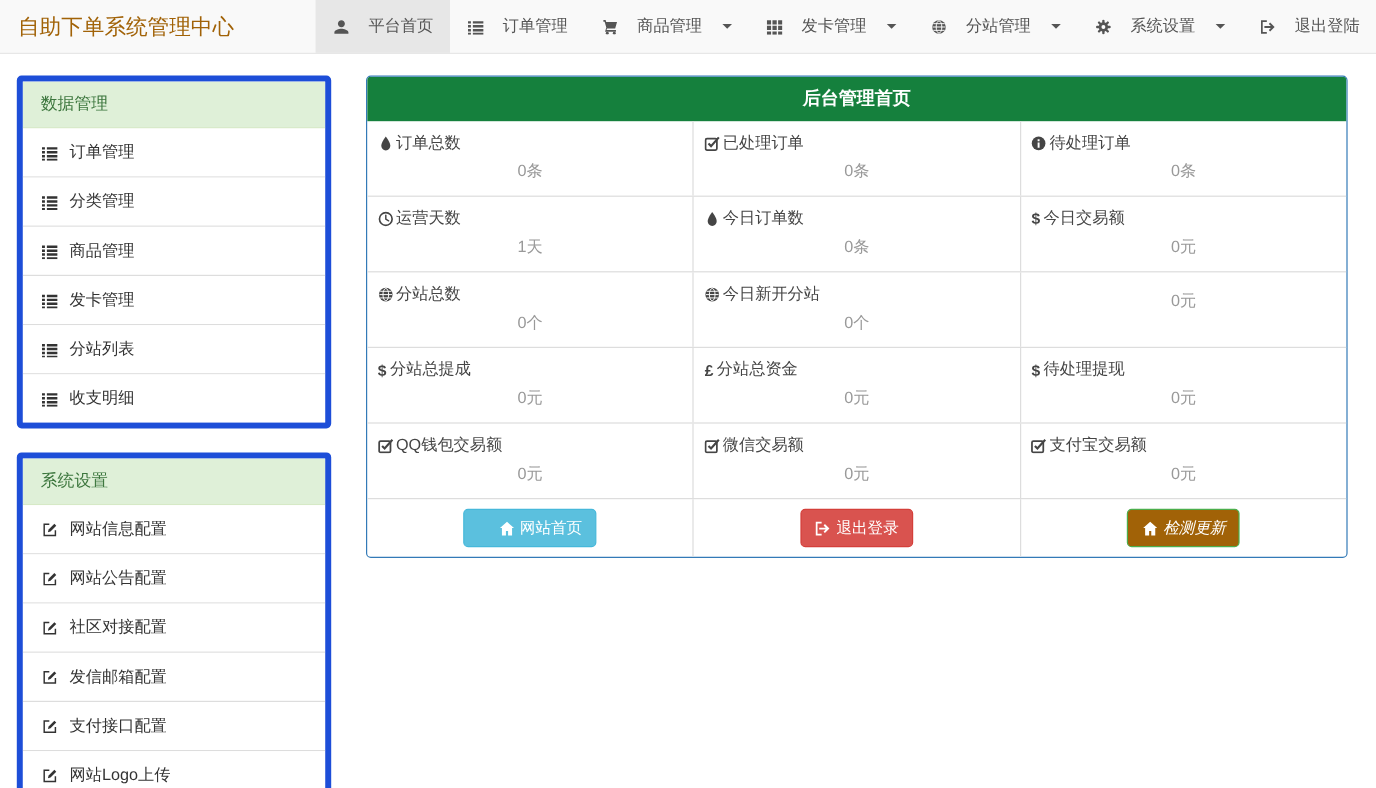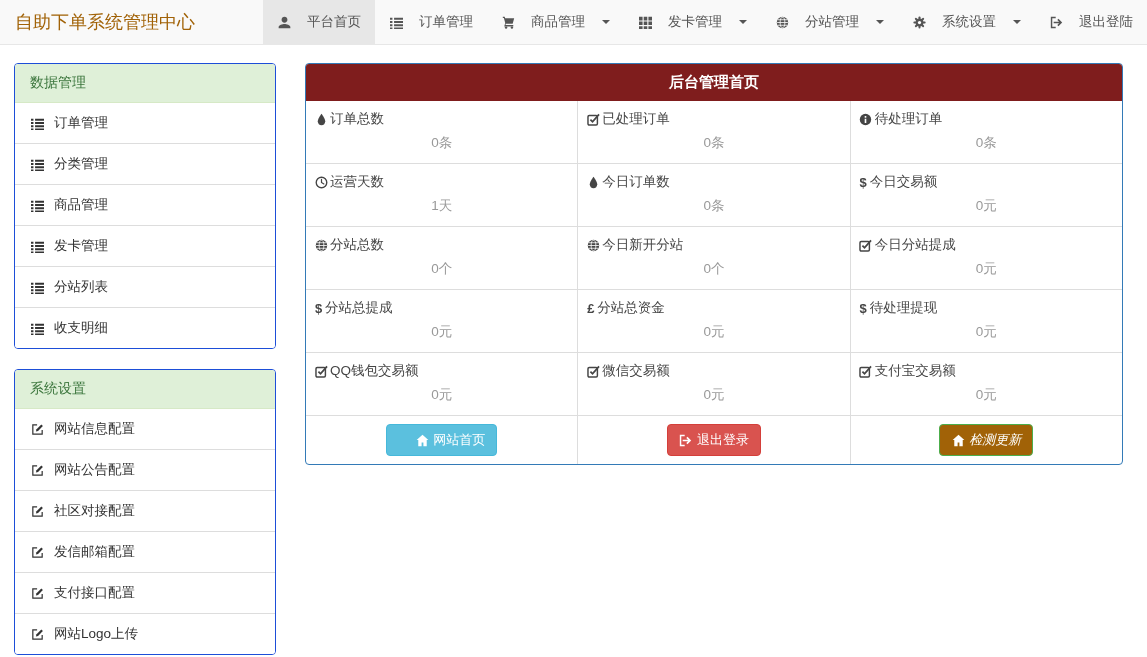--- a/index.html
+++ b/index.html
@@ -36,21 +36,21 @@
   
   .icn { display: inline-flex; align-items: center; justify-content: center;
          width: 14px; height: 14px; line-height: 1; }
   .icn svg { width: 13px; height: 13px; display: block; }
   .icn.txt { font-weight: bold; font-size: 13px; width: auto; min-width: 9px; }
   
   .content { display: flex; align-items: flex-start; padding: 18px 24px 0 14px; }
   
   .sidebar { width: 262px; flex: none; }
   .side-panel {
-    border: 1px solid #1d4ed8; border-radius: 4px;
+    border: 5px solid #1d4ed8; border-radius: 4px;
     margin-bottom: 20px; background: #fff; overflow: hidden;
   }
   .side-heading {
     background: #dff0d8; color: #3c763d;
     padding: 10px 15px; font-size: 14px;
     border-bottom: 1px solid #d6e9c6;
   }
   .side-item {
     display: flex; align-items: center; gap: 10px;
     padding: 11px 15px; font-size: 13.5px; color: #333;
@@ -58,21 +58,21 @@
   }
   .side-item:last-child { border-bottom: none; }
   .side-item .icn { color: #333; }
   
   .main { width: 818px; flex: none; margin-left: 29px; }
   .main-panel {
     border: 1px solid #337ab7; border-radius: 4px; overflow: hidden;
     background: #fff;
   }
   .main-heading {
-    background: #7f1d1d; color: #fff; text-align: center;
+    background: #15803d; color: #fff; text-align: center;
     padding: 9px 8px; font-size: 15px; font-weight: bold;
   }
   .stat-row, .btn-row { display: flex; }
   .stat-row + .stat-row, .btn-row { border-top: 1px solid #ddd; }
   .stat-cell {
     flex: 1 1 0; text-align: center; padding: 9px 8px 11px;
   }
   .stat-cell + .stat-cell { border-left: 1px solid #ddd; }
   .stat-label { color: #454545; font-size: 13.5px;
     display: flex; align-items: center; justify-content: flex-start; gap: 2px; }
@@ -374,29 +374,20 @@
                     <circle cx="8" cy="8" r="7"></circle>
                     <ellipse cx="8" cy="8" rx="2.9" ry="6.3" fill="none" stroke="#fff" stroke-width="1"></ellipse>
                     <path d="M1.4 8h13.2M2.2 4.6h11.6M2.2 11.4h11.6" stroke="#fff" stroke-width="1" fill="none"></path>
                   </svg>
                 </span>
                 <span>今日新开分站</span>
               </div>
               <div class="stat-value">0个</div>
             </div>
             <div class="stat-cell">
-              <div class="stat-label">
-                <span class="icn">
-                  <svg viewBox="0 0 16 16" fill="currentColor">
-                    <rect x="1.2" y="3.2" width="11.6" height="11.6" rx="1.5" fill="none" stroke="currentColor" stroke-width="1.8"></rect>
-                    <path d="M4.2 8.2 6.8 10.8 14.8 1.8" fill="none" stroke="currentColor" stroke-width="2.2"></path>
-                  </svg>
-                </span>
-                <span>今日分站提成</span>
-              </div>
               <div class="stat-value">0元</div>
             </div>
           </div>
           <div class="stat-row">
             <div class="stat-cell">
               <div class="stat-label">
                 <span class="icn txt">$</span>
                 <span>分站总提成</span>
               </div>
               <div class="stat-value">0元</div>

